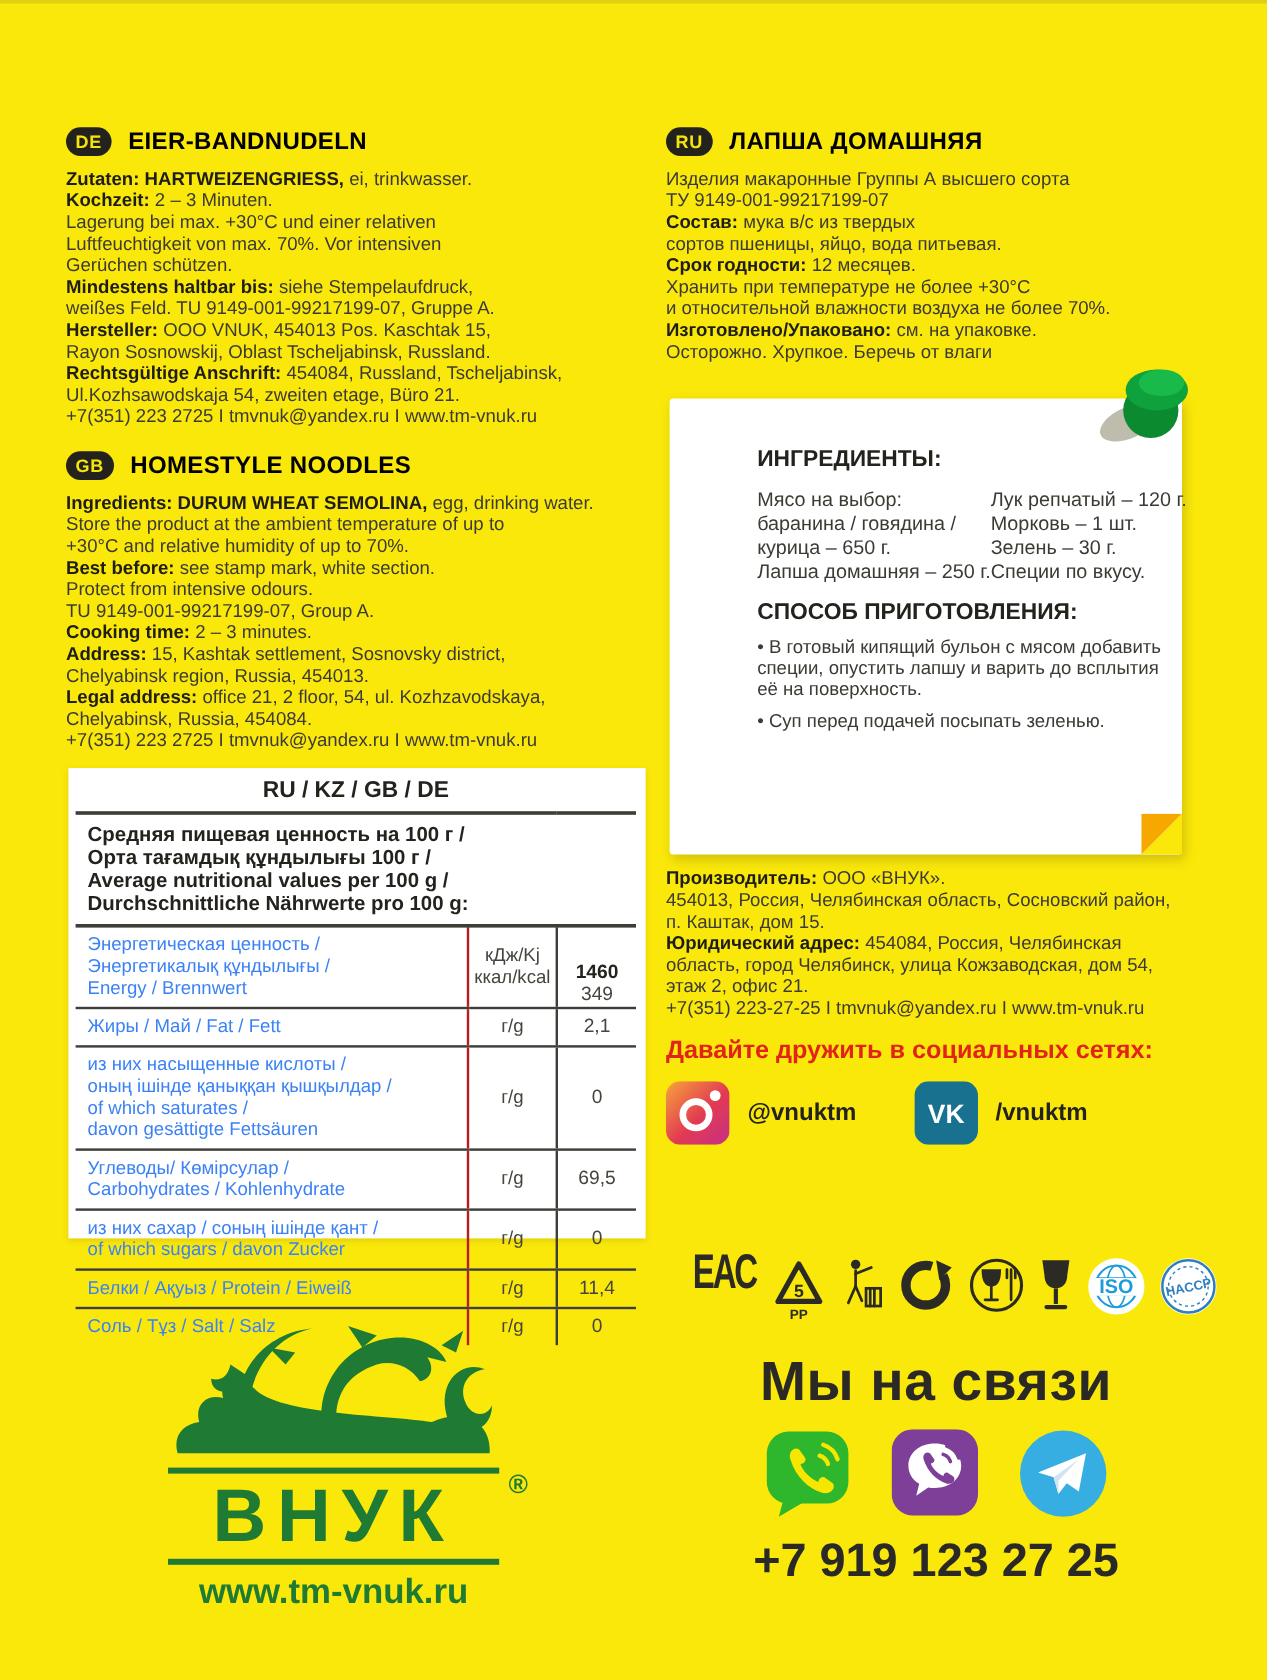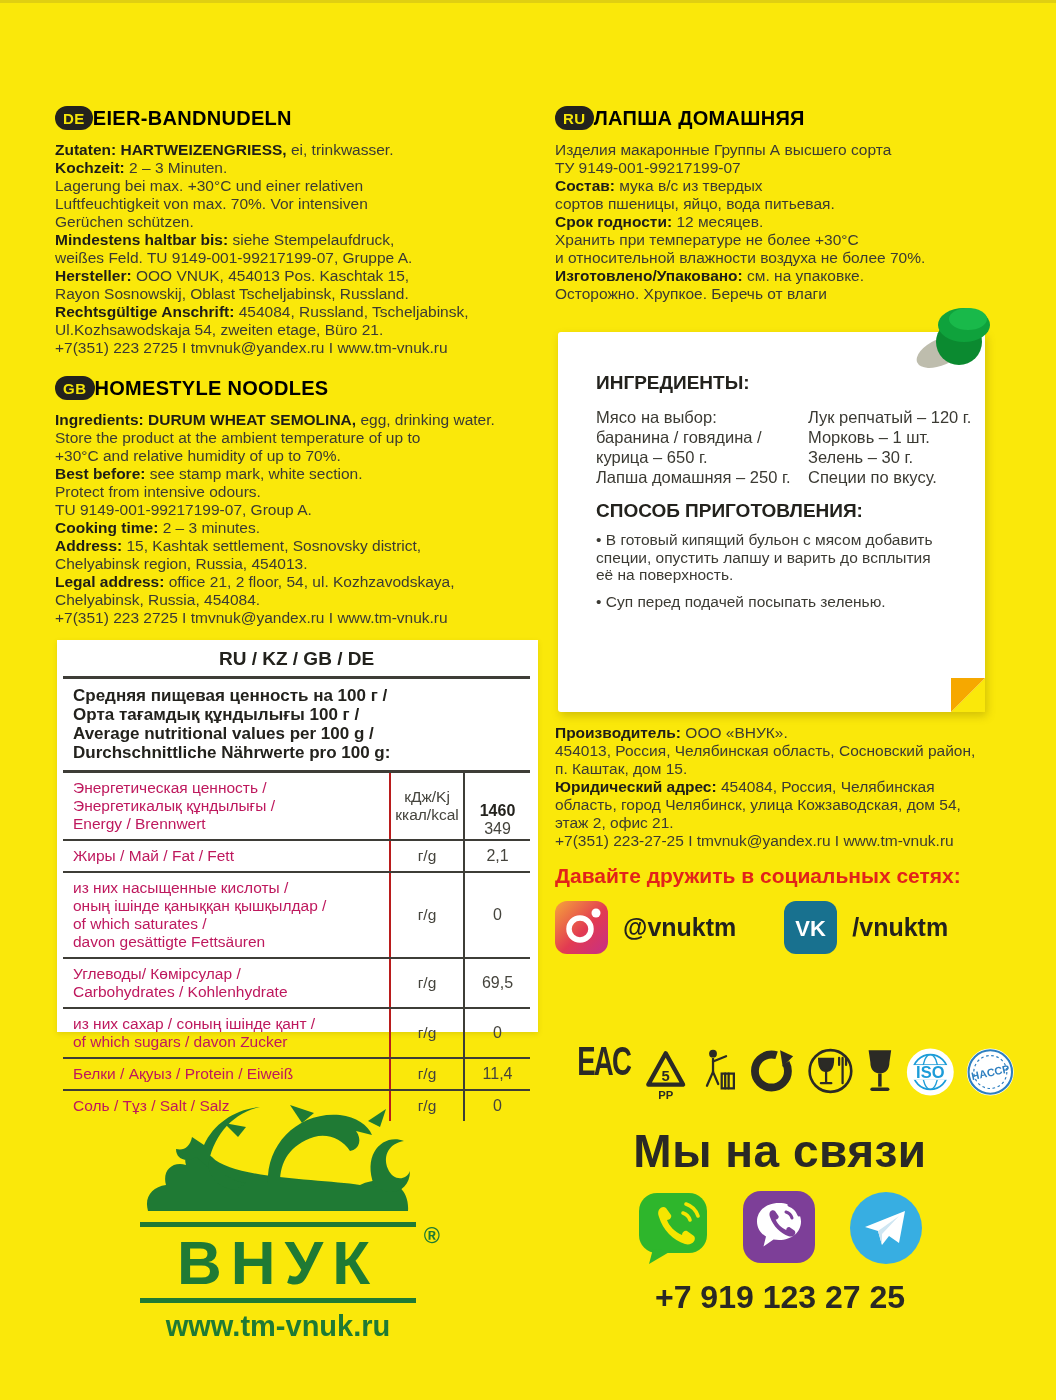--- a/index.html
+++ b/index.html
@@ -6,82 +6,82 @@
   .page{position:relative;width:1056px;height:1400px;background:#FAE80A;overflow:hidden;
         font-family:"Liberation Sans",sans-serif;color:#3B3A33;}
   .page *{box-sizing:border-box;}
   .top-edge{position:absolute;top:0;left:0;right:0;height:3px;background:#E0CF12;}
 
   
   .sec{position:absolute;}
   .sec-de{left:55px;top:106px;width:485px;}
   .sec-gb{left:55px;top:376px;width:485px;}
   .sec-ru{left:555px;top:106px;width:470px;}
-  .lang-head{display:flex;align-items:center;margin:0 0 11px 0;}
+  .lang-head{display:flex;align-items:center;gap:14px;margin:0 0 11px 0;}
   .badge{display:inline-block;background:#23221D;color:#F5E50A;font-weight:bold;font-size:15px;
          line-height:1;padding:5px 8px 4px;border-radius:14px;letter-spacing:.5px;}
   .lang-title{font-size:20px;font-weight:bold;color:#000000;letter-spacing:.3px;white-space:nowrap;}
   .ln{margin:0;font-size:15.5px;line-height:18px;white-space:nowrap;color:#3B3A33;}
   .ln b{color:#1E1D18;}
 
   
   .nut-panel{position:absolute;left:57px;top:640px;width:481px;height:392px;background:#fff;
              padding:4px 8px 0 6px;box-shadow:0 2px 5px rgba(120,105,0,.18);}
   table.nut{border-collapse:collapse;width:100%;}
   table.nut td{vertical-align:middle;}
   td.hdr{font-size:19px;font-weight:bold;color:#23221D;text-align:center;
          border-bottom:3px solid #3E3D37;padding:4px 0 6px;}
   td.sub{font-size:17px;font-weight:bold;color:#23221D;line-height:19px;
          border-bottom:3px solid #3E3D37;padding:7px 0 8px 10px;}
-  td.lbl{font-size:15.5px;line-height:18px;color:#be185d;padding:6px 4px 6px 10px;
+  td.lbl{font-size:15.5px;line-height:18px;color:#3b82f6;padding:6px 4px 6px 10px;
          border-bottom:2px solid #3E3D37;}
   td.unit{font-size:15.5px;line-height:18px;color:#45443D;text-align:center;width:74px;
           border-left:2px solid #b91c1c;border-bottom:2px solid #3E3D37;}
   td.val{font-size:16px;color:#45443D;text-align:center;width:66px;
          border-left:2px solid #3E3D37;border-bottom:2px solid #3E3D37;}
   tr.last td{border-bottom:none;}
   .vb{font-weight:bold;color:#23221D;margin-top:28px;}
   .pre{white-space:pre-line;}
   .prex{white-space:pre;}
 
   
   .card{position:absolute;left:558px;top:332px;width:427px;height:380px;background:#fff;
         border-radius:3px;box-shadow:2px 4px 9px rgba(110,95,0,.28);}
-  .card-inner{padding:40px 10px 0 38px;}
+  .card-inner{padding:40px 10px 0 38px;margin-left:35px;}
   .card-h{font-size:19px;font-weight:bold;color:#23221D;margin:0;}
   .cols{display:flex;margin-top:13px;}
   .colA{width:212px;}
   .colB{flex:1;}
   .colTxt{font-size:16.5px;line-height:20px;color:#3B3A33;white-space:pre;}
   .method-h{margin-top:13px;}
   .step{font-size:15.5px;line-height:17.5px;margin:9px 0 0;color:#3B3A33;white-space:pre;}
   .step::before{content:"• ";}
   .pin{position:absolute;right:-14px;top:-44px;width:84px;height:100px;}
   .fold-cover{position:absolute;right:0;bottom:0;width:34px;height:34px;background:#FAE80A;
               clip-path:polygon(100% 0,100% 100%,0 100%);}
   .fold{position:absolute;right:0;bottom:0;width:34px;height:34px;background:#F6A800;
         clip-path:polygon(0 0,100% 0,0 100%);}
 
   
   .producer{position:absolute;left:555px;top:724px;width:480px;}
   .social{position:absolute;left:555px;top:864px;width:480px;}
   .social-h{font-size:21px;font-weight:bold;color:#E2231A;margin:0 0 13px;white-space:nowrap;}
   .soc-row{display:flex;align-items:center;}
-  .handle{font-size:25px;font-weight:bold;color:#23221D;margin-left:15px;white-space:nowrap;}
+  .handle{font-size:20px;font-weight:bold;color:#23221D;margin-left:15px;white-space:nowrap;}
   .soc-gap{width:24px;}
 
   
   .certs{position:absolute;left:575px;top:1044px;width:440px;display:flex;align-items:flex-start;gap:12px;}
   .eac-txt{font-weight:bold;font-size:30px;color:#2B2A25;transform:scale(.92,1.35);letter-spacing:-2px;}
 
   
   .contact{position:absolute;left:580px;top:1124px;width:400px;text-align:center;}
   .mns{font-size:46px;font-weight:bold;color:#2A2925;letter-spacing:.5px;white-space:nowrap;}
   .msgr{display:flex;justify-content:center;gap:34px;margin-top:13px;}
-  .phone{font-size:32px;font-weight:bold;color:#2A2925;margin-top:14px;white-space:nowrap;}
+  .phone{font-size:39px;font-weight:bold;color:#2A2925;margin-top:14px;white-space:nowrap;}
 
   
   .logo{position:absolute;left:140px;top:1093px;width:276px;text-align:center;}
   .logo-rule{height:5px;background:#1F7A34;margin:3px 0;}
   .brand-row{position:relative;font-size:62px;font-weight:bold;color:#1F7A34;line-height:1.05;letter-spacing:9px;}
   .reg{position:absolute;right:-24px;top:-6px;font-size:22px;letter-spacing:0;}
   .logo-url{font-size:29px;font-weight:bold;color:#1F7A34;margin-top:7px;white-space:nowrap;}
   svg text{font-family:"Liberation Sans",sans-serif;}
 </style>
 </head>

